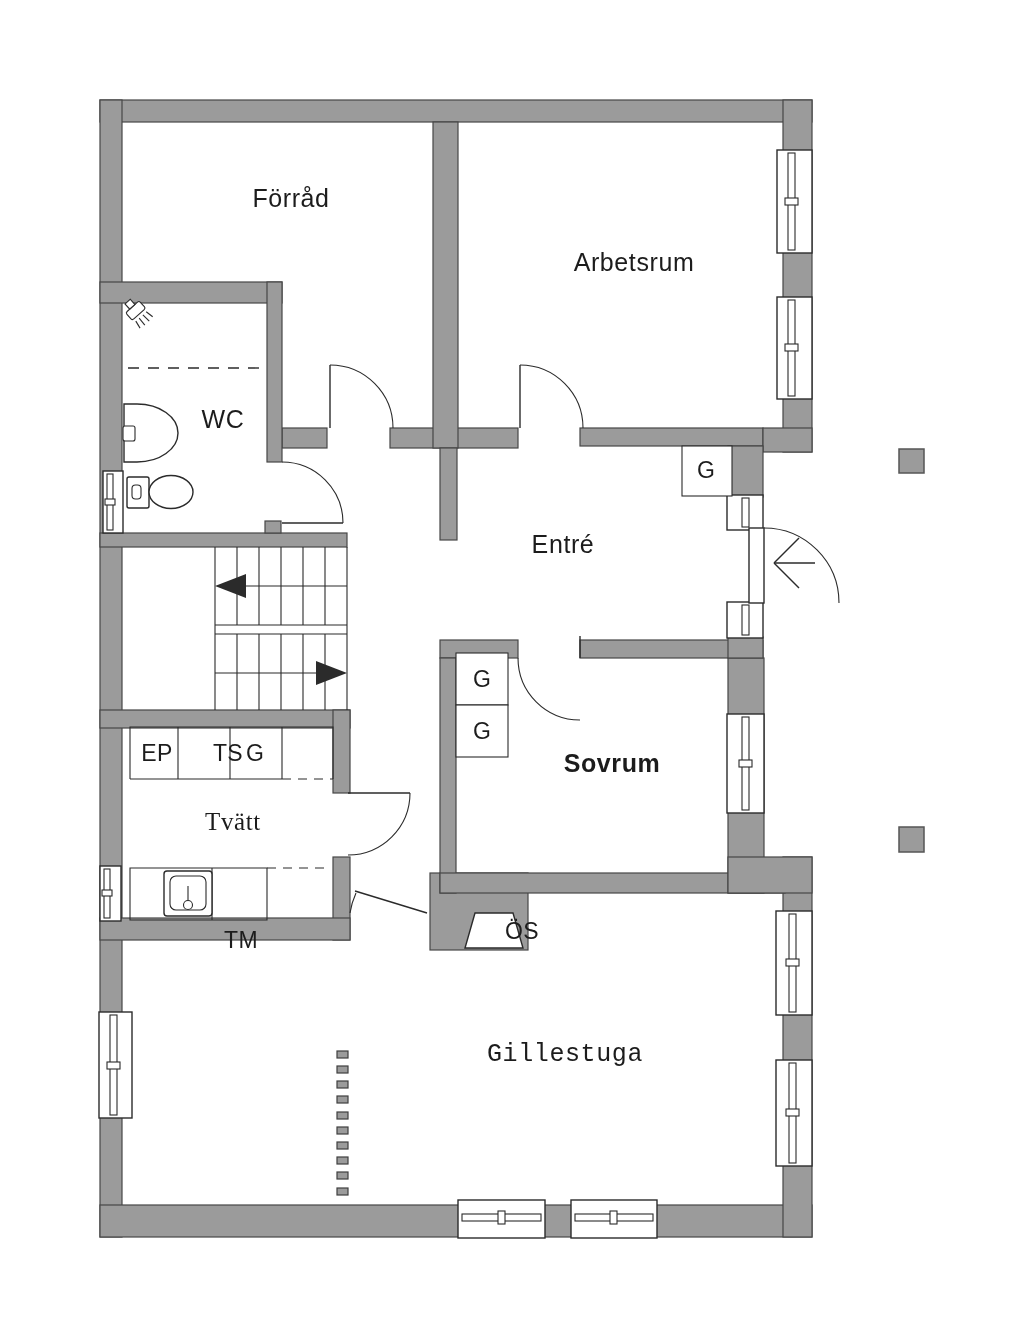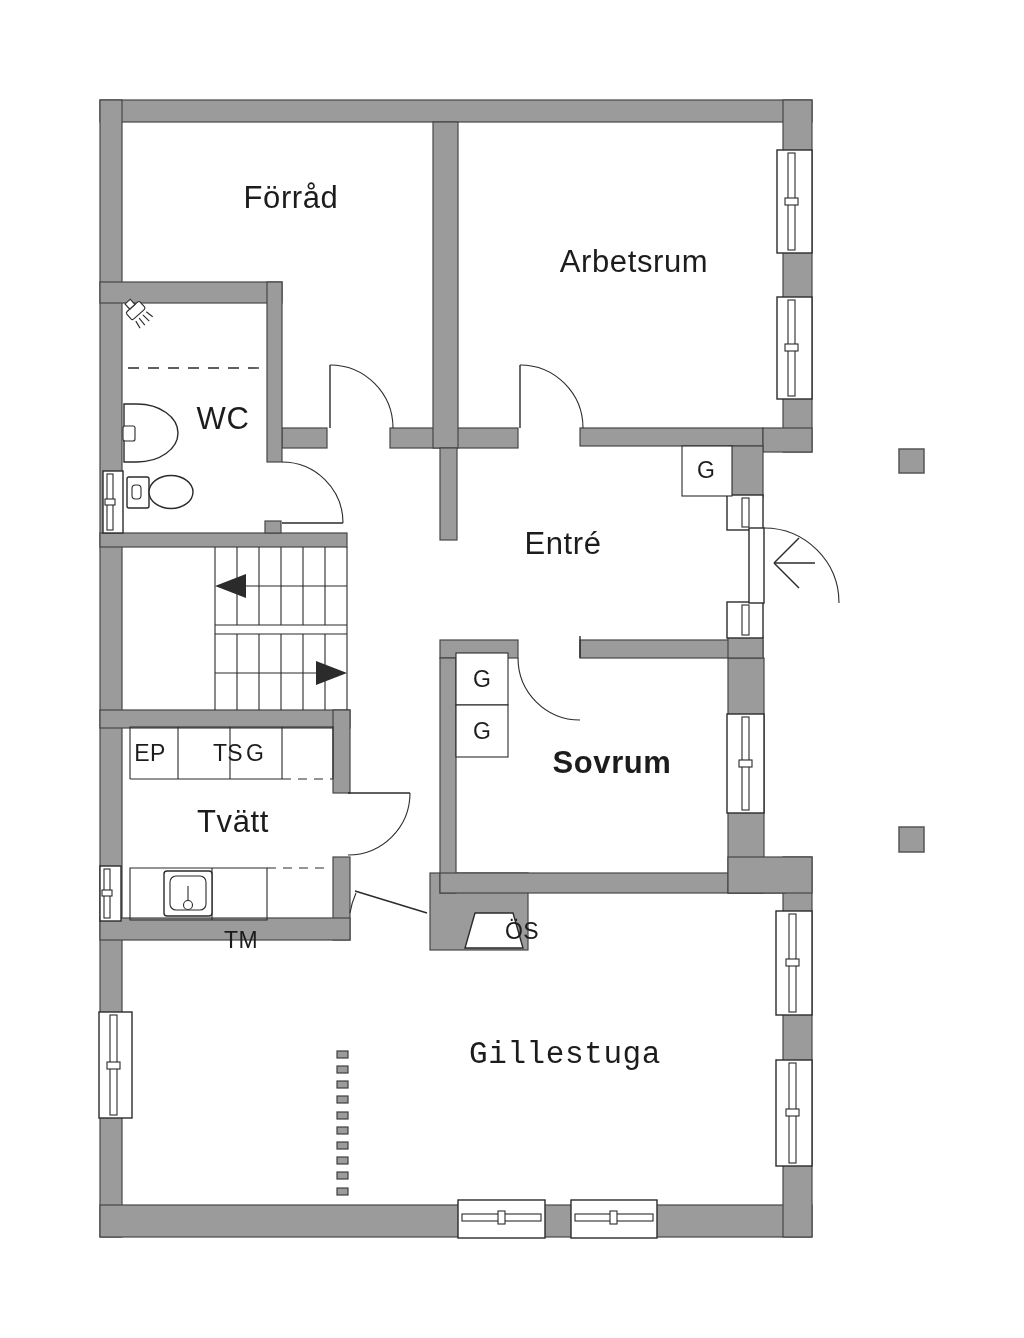--- a/index.html
+++ b/index.html
@@ -18,21 +18,21 @@
   .whitebox{fill:#ffffff;stroke:var(--line);stroke-width:1.4;}
   .whitebox-thin{fill:#ffffff;stroke:var(--line);stroke-width:1.1;}
   .dashed{stroke:var(--line);stroke-width:1.4;fill:none;stroke-dasharray:11 9;}
   .dashed2{stroke:var(--line);stroke-width:1.2;fill:none;stroke-dasharray:9 7;}
   .arrowhead{fill:var(--line);stroke:none;}
   .beam{fill:var(--wall);stroke:#3f3f3f;stroke-width:1.2;}
   .lbl{
     position:absolute; transform:translate(-50%,-50%);
     color:var(--text); white-space:nowrap; letter-spacing:0.6px;
   }
-  .lbl-room{font-size:31px;}
+  .lbl-room{font-size:25px;}
   .lbl-small{font-size:23px;letter-spacing:0.3px;}
 </style>
 </head>
 <body>
 
 <div id="plan-canvas">
 
 <svg width="1024" height="1338" viewBox="0 0 1024 1338">
 
   <g>
@@ -272,25 +272,25 @@
     <rect class="marker" x="899" y="449" width="25" height="24"></rect>
     <rect class="marker" x="899" y="827" width="25" height="25"></rect>
   </g>
 </svg>
 
   <div class="lbl lbl-room" style="left:291px;top:198px;">Förråd</div>
   <div class="lbl lbl-room" style="left:634px;top:262px;">Arbetsrum</div>
   <div class="lbl lbl-room" style="left:223px;top:419px;">WC</div>
   <div class="lbl lbl-room" style="left:563px;top:544px;">Entré</div>
   <div class="lbl lbl-room" style="left:612px;top:763px;font-weight:bold;">Sovrum</div>
-  <div class="lbl lbl-room" style="left:233px;top:822px;">Tvätt</div>
+  <div class="lbl lbl-room" style="left:233px;top:822px;font-family:Liberation Serif, serif;">Tvätt</div>
   <div class="lbl lbl-room" style="left:565px;top:1054px;font-family:Liberation Mono, monospace;">Gillestuga</div>
 
   <div class="lbl lbl-small" style="left:706px;top:470px;">G</div>
   <div class="lbl lbl-small" style="left:482px;top:679px;">G</div>
   <div class="lbl lbl-small" style="left:482px;top:731px;">G</div>
-  <div class="lbl lbl-small" style="left:150px;top:753px;">EP</div>
+  <div class="lbl lbl-small" style="left:157px;top:753px;">EP</div>
   <div class="lbl lbl-small" style="left:203px;top:753px;margin-left:25px;">TS</div>
   <div class="lbl lbl-small" style="left:255px;top:753px;">G</div>
   <div class="lbl lbl-small" style="left:241px;top:940px;">TM</div>
   <div class="lbl lbl-small" style="left:522px;top:931px;">ÖS</div>
 
 </div>
 
 </body></html>

